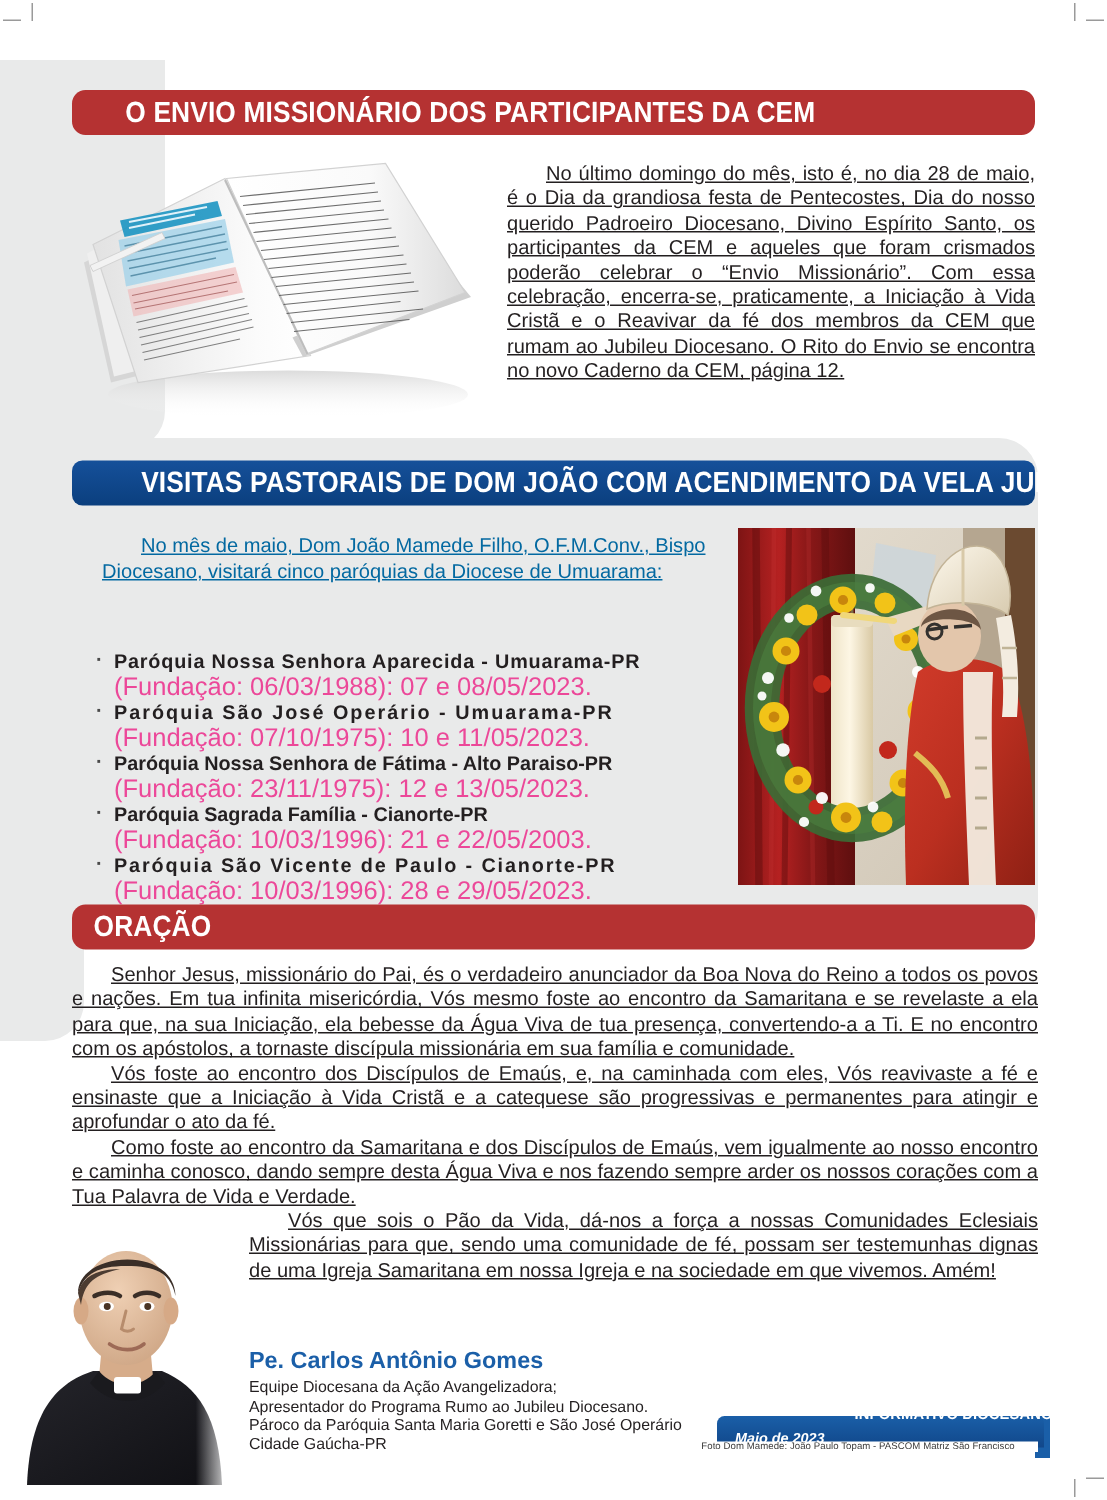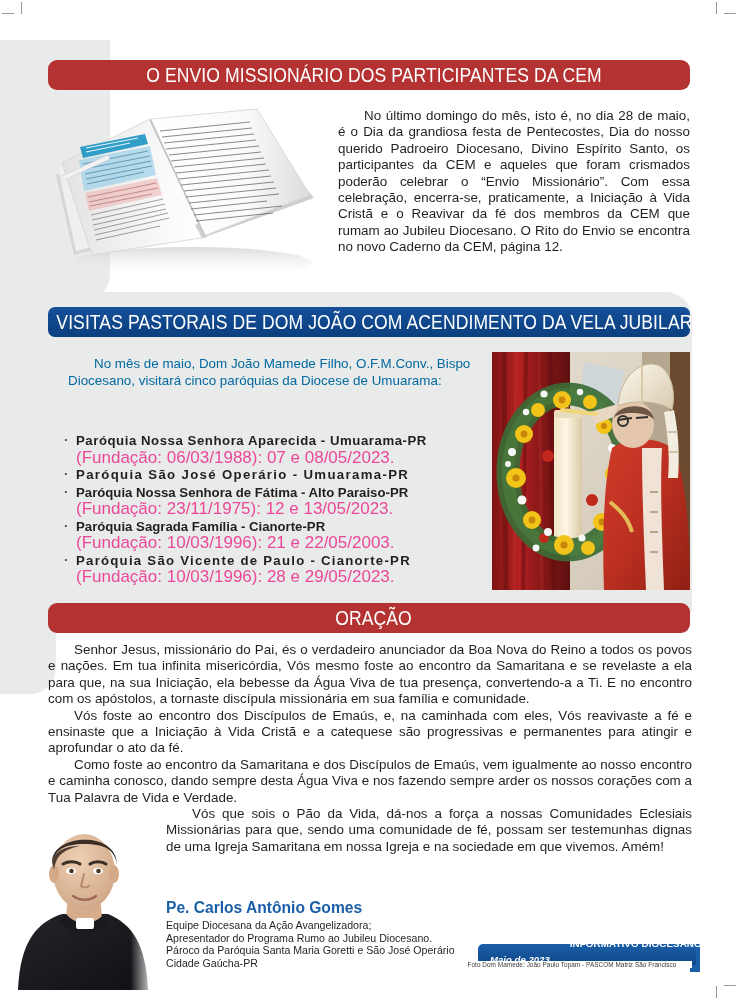--- a/index.html
+++ b/index.html
@@ -34,23 +34,22 @@
     border-radius: 0 0 26px 0;
     background: #e9eaea;
   }
 
   
   .banner {
     position: absolute;
     height: 30px;
     display: flex;
     align-items: center;
-    justify-content: center;
     color: #ffffff;
-    font-weight: normal;
+    font-weight: bold;
     letter-spacing: 0.1px;
     font-size: 19.5px;
     border-radius: 9px;
     font-stretch: condensed;
     transform-origin: center;
     padding-left: 10px;
   }
   .banner span { display: block; transform: scaleX(0.90); white-space: nowrap; }
   .banner-red  { background: #b53232; }
   .banner-blue { background: #0f4c91;
@@ -61,21 +60,21 @@
                      border-radius: 7px; }
   #banner-oracao   { left: 48px;  top: 603px; width: 642px; }
 
   
   .body-text {
     font-size: 13.4px;
     line-height: 16.4px;
     color: #231f20;
     text-align: justify;
   }
-  .indent { text-indent: 26px; }
+  .indent { text-indent: 26px; text-decoration: underline; }
 
   #intro-text {
     position: absolute;
     left: 338px; top: 108px; width: 352px;
   }
 
   
   #book-photo {
     position: absolute; left: 52px; top: 103px; width: 272px; height: 182px;
   }
@@ -293,20 +292,21 @@
 
   <div id="visitas-intro" class="indent">No mês de maio, Dom João Mamede Filho, O.F.M.Conv., Bispo Diocesano, visitará cinco paróquias da Diocese de Umuarama:</div>
 
   <ul id="parish-list">
     <li>
       <span class="p-name spread2">Paróquia Nossa Senhora Aparecida - Umuarama-PR</span>
       <span class="p-date">(Fundação: 06/03/1988): 07 e 08/05/2023.</span>
     </li>
     <li>
       <span class="p-name spread1">Paróquia São José Operário - Umuarama-PR</span>
+      <span class="p-date">(Fundação: 07/10/1975): 10 e 11/05/2023.</span>
     </li>
     <li>
       <span class="p-name tight">Paróquia Nossa Senhora de Fátima - Alto Paraiso-PR</span>
       <span class="p-date">(Fundação: 23/11/1975): 12 e 13/05/2023.</span>
     </li>
     <li>
       <span class="p-name tight">Paróquia Sagrada Família - Cianorte-PR</span>
       <span class="p-date">(Fundação: 10/03/1996): 21 e 22/05/2003.</span>
     </li>
     <li>

